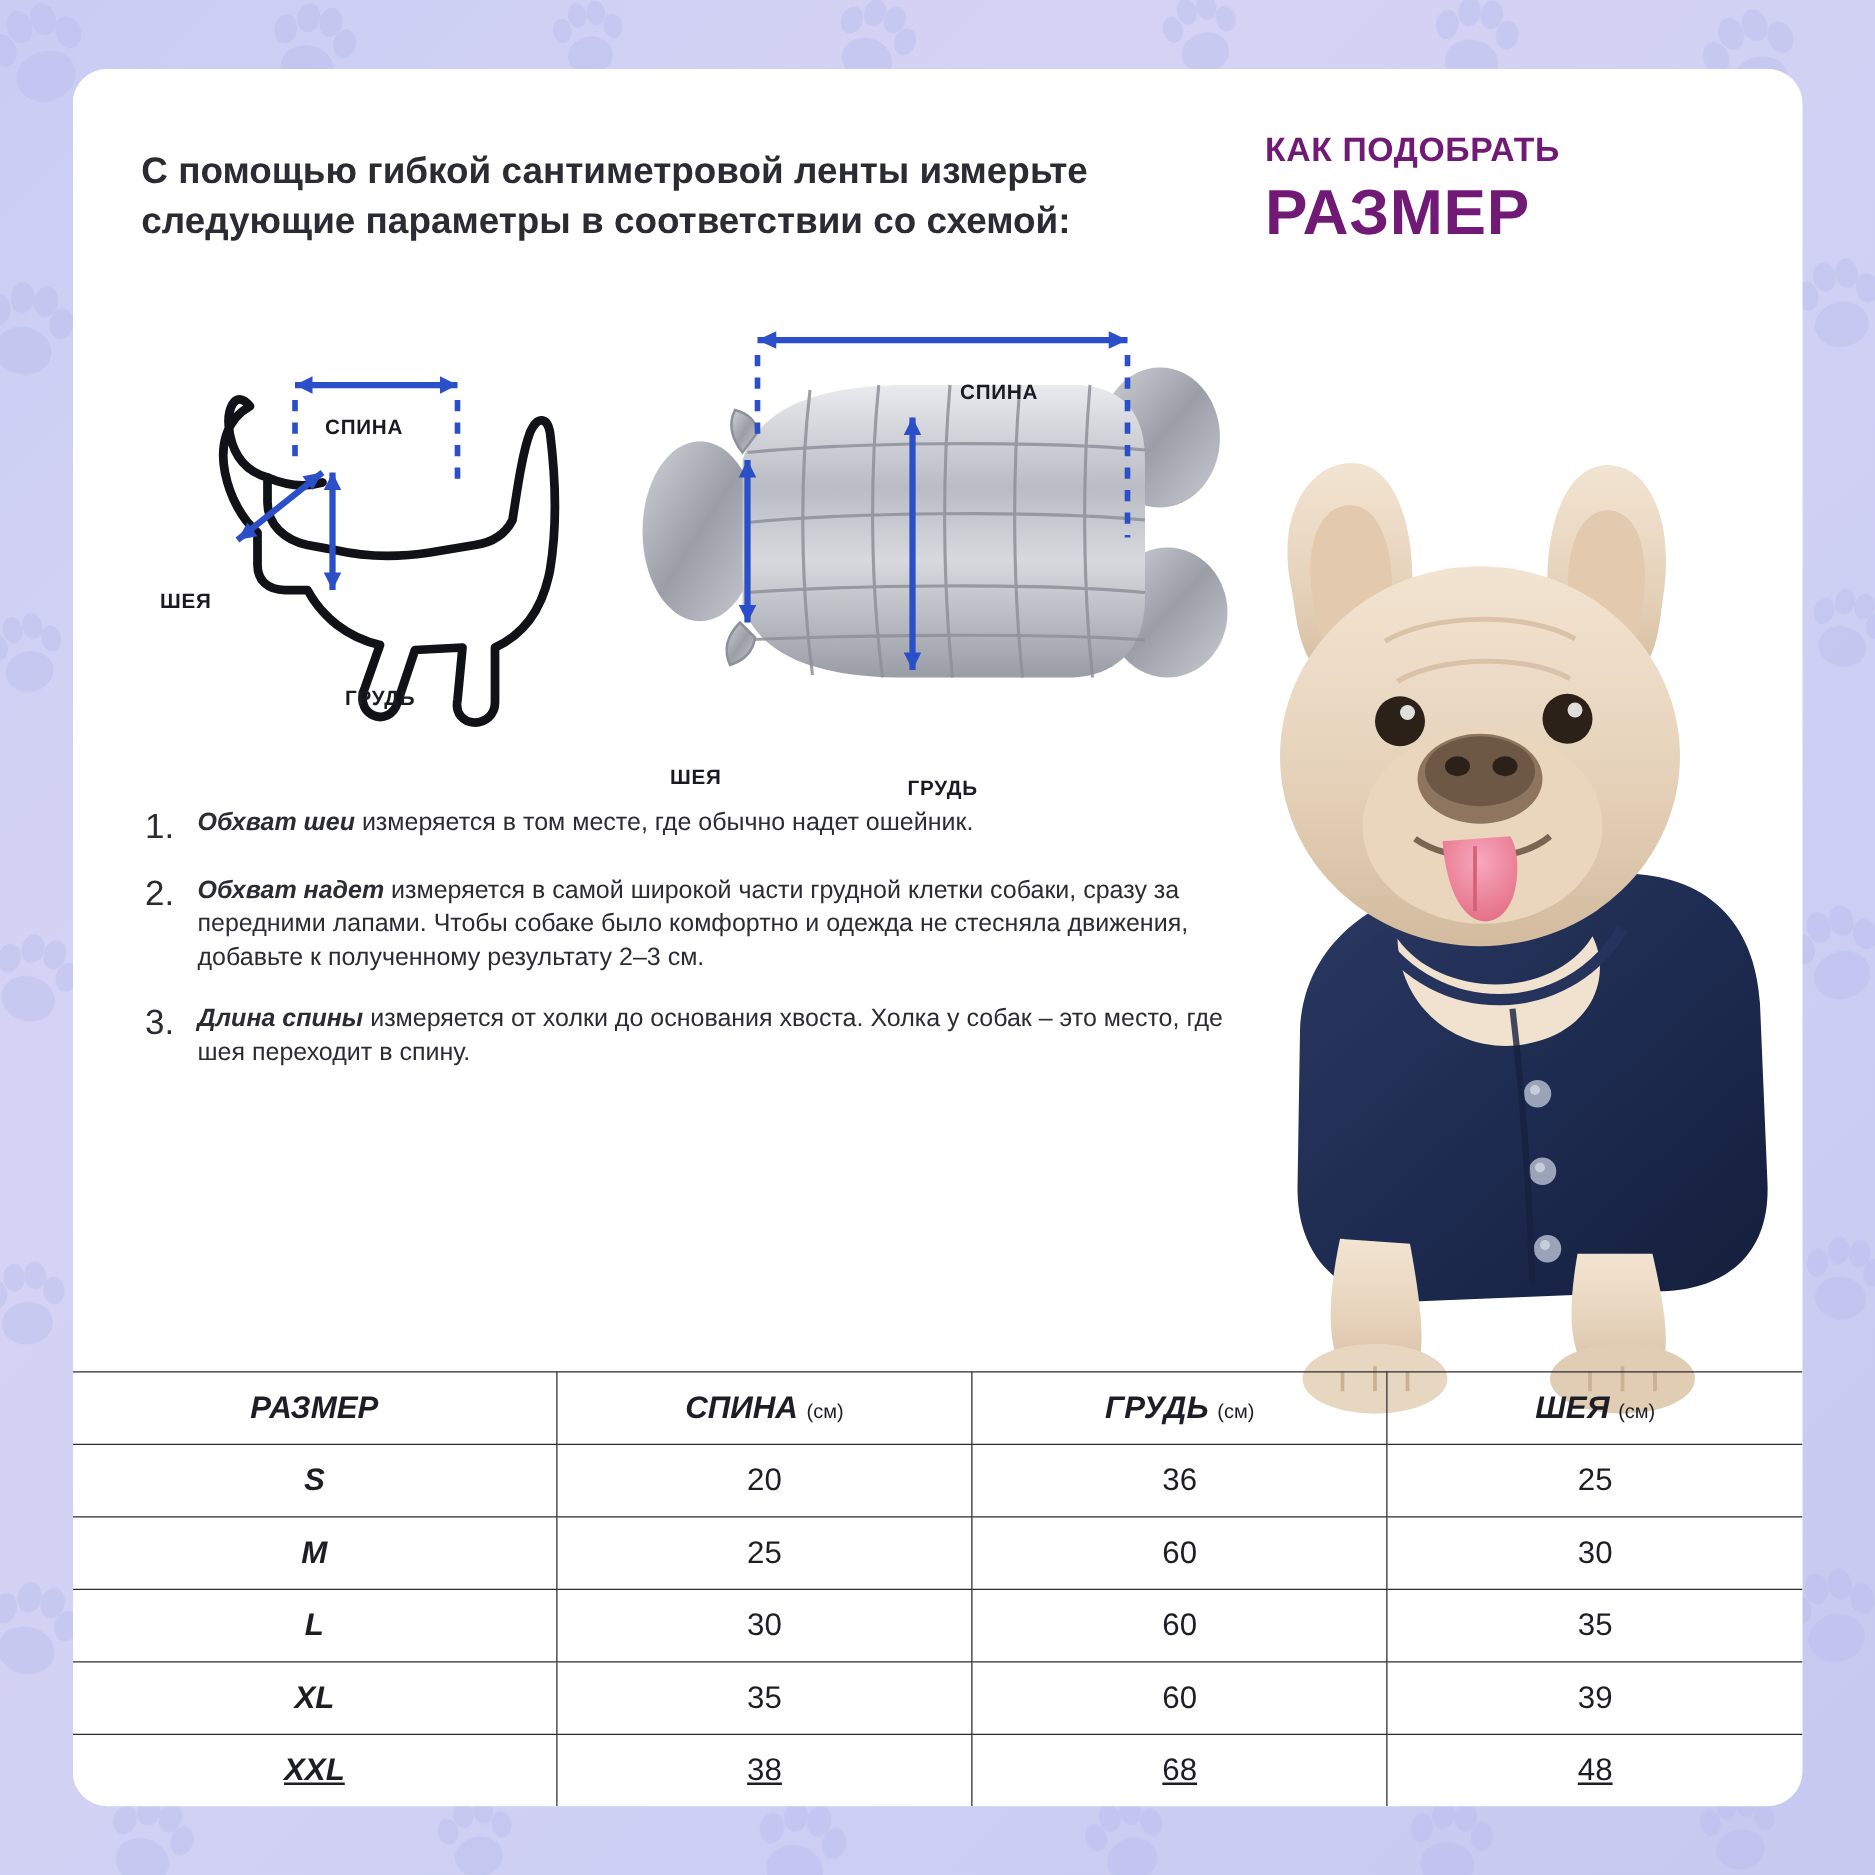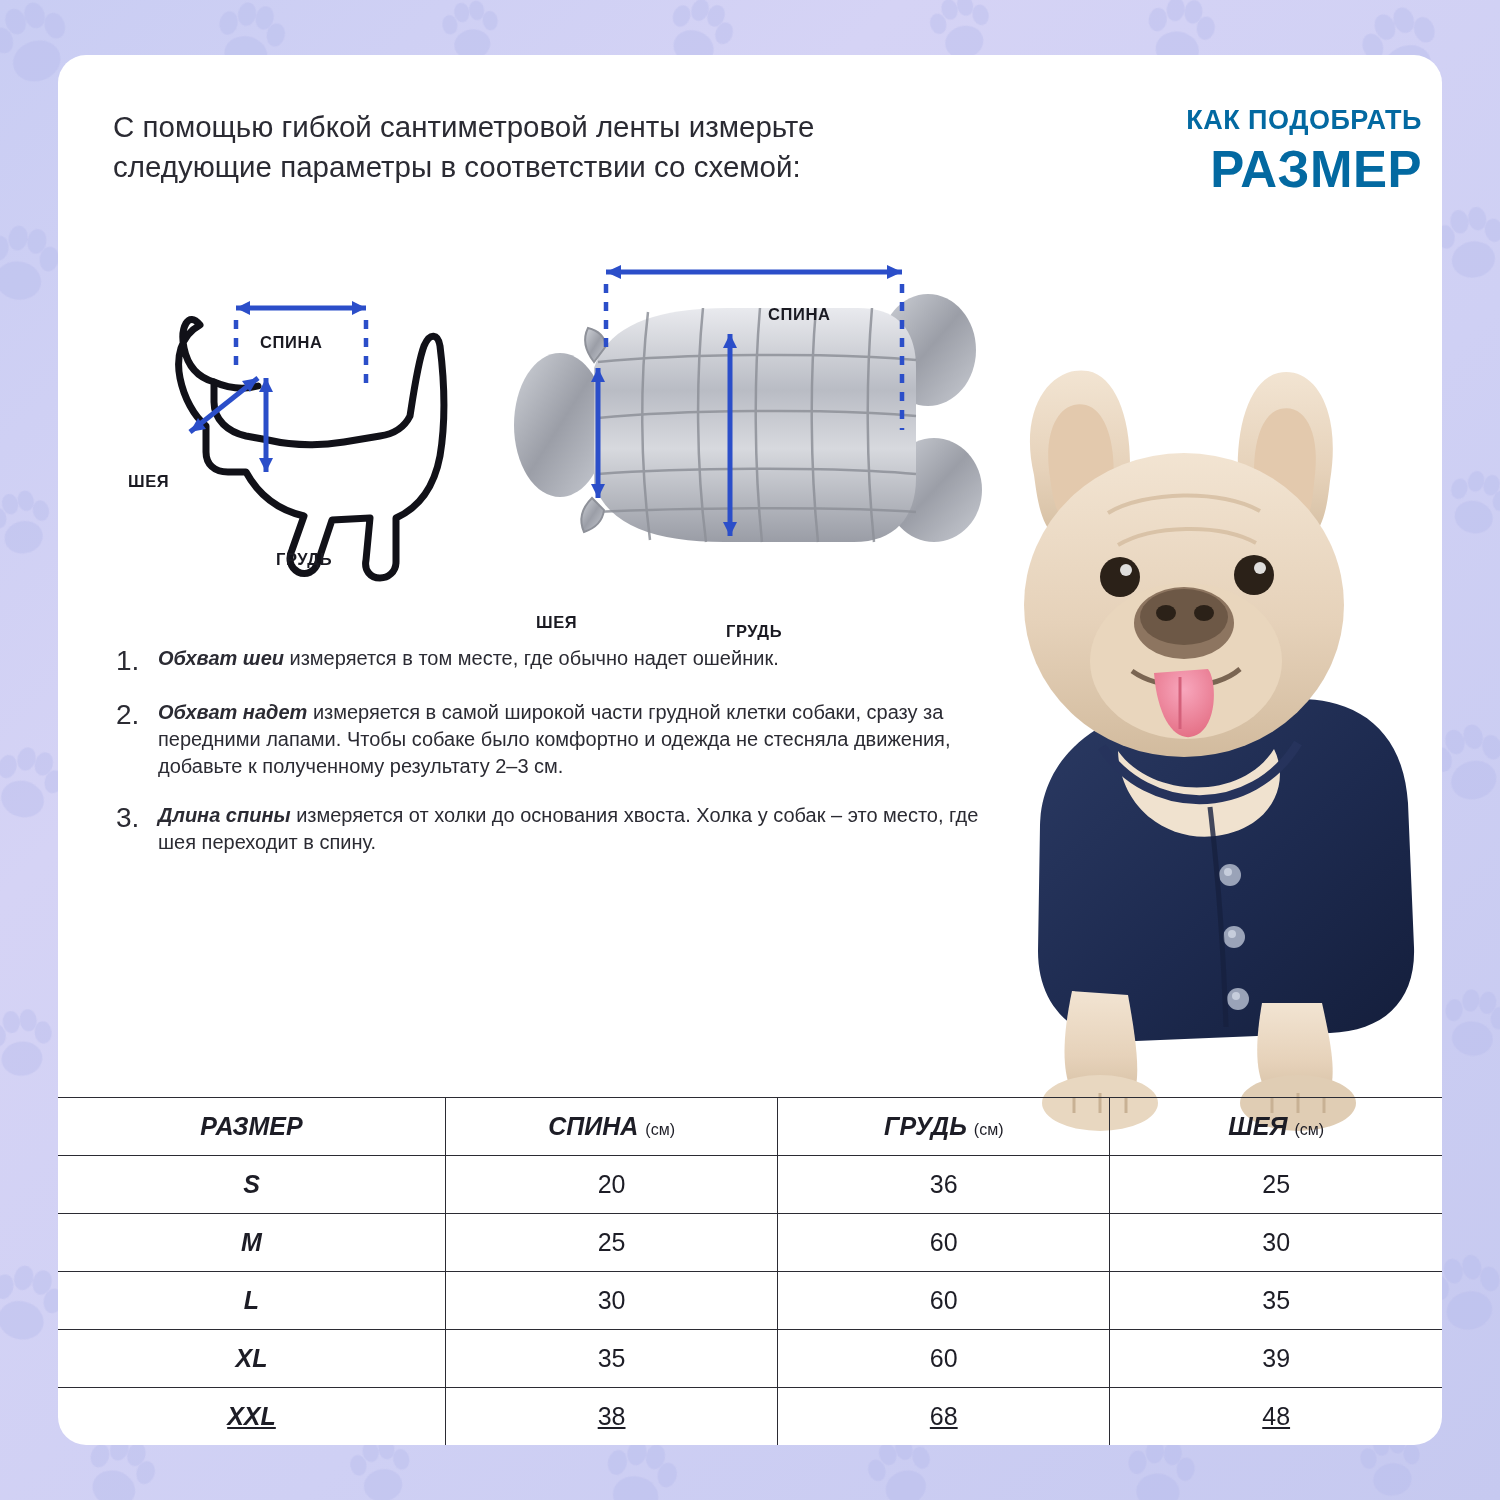--- a/index.html
+++ b/index.html
@@ -17,26 +17,26 @@
   .card {
     position: absolute;
     left: 58px; top: 55px; width: 1384px; height: 1390px;
     background: #ffffff;
     border-radius: 28px;
     z-index: 2;
     overflow: hidden;
   }
   
   .intro {
-    position: absolute; left: 55px; top: 52px; width: 860px;
-    font-size: 29.5px; line-height: 1.34; color: #2b2b33;
+    position: absolute; left: 55px; top: 62px; width: 860px;
+    font-size: 29.5px; line-height: 1.34; color: #2b2b33; font-weight: bold;
   }
   .title {
-    position: absolute; right: 20px; top: 50px; width: 400px;
-    text-align: right; color: #0369a1;
+    position: absolute; right: 30px; top: 50px; width: 400px;
+    text-align: left; color: #701a75;
   }
   .title .t1 { font-size: 27px; font-weight: 700; letter-spacing: .5px; }
   .title .t2 { font-size: 51px; font-weight: 800; letter-spacing: .5px; margin-top: 4px; }
 
   
   .diagram-area { position: absolute; left: 0; top: 195px; width: 1000px; height: 360px; }
   .lbl {
     position: absolute; font-size: 16.5px; font-weight: 700; color: #1a1a22;
     letter-spacing: .6px; white-space: nowrap;
   }

